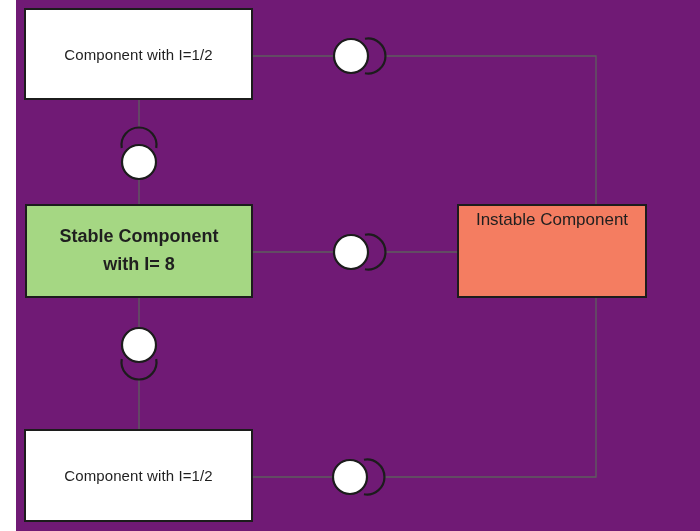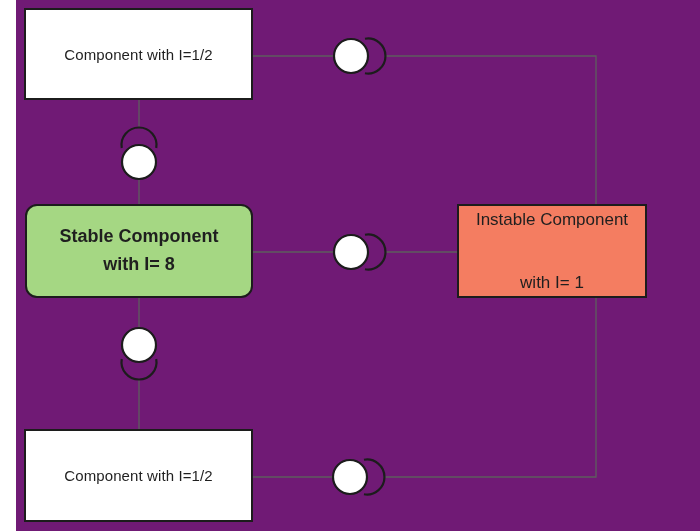--- a/index.html
+++ b/index.html
@@ -26,21 +26,21 @@
     border: 2px solid #1c1c1c;
     background: #ffffff;
     display: flex;
     flex-direction: column;
     align-items: center;
     justify-content: center;
     text-align: center;
     color: #1f1f1f;
   }
   .node-plain { font-size: 15px; font-weight: 400; letter-spacing: 0.1px; }
-  .node-stable { font-size: 18px; font-weight: 700; line-height: 1.55; border-radius: 12px; }
+  .node-stable { font-size: 18px; font-weight: 700; line-height: 1.55; }
   .node-instable { font-size: 17px; font-weight: 400; line-height: 1.6; }
   #node-top    { left: 8px;   top: 8px;   width: 229px; height: 92px; }
   #node-stable { left: 9px;   top: 204px; width: 228px; height: 94px; }
   #node-bottom { left: 8px;   top: 429px; width: 229px; height: 93px; }
   #node-instable { left: 441px; top: 204px; width: 190px; height: 94px; justify-content: space-between; }
 </style>
 </head>
 <body>
 
 <div class="stage">
@@ -97,16 +97,15 @@
     <span>Stable Component</span>
     <span>with I= 8</span>
   </div>
 
   <div class="node node-plain" id="node-bottom" style="border-color: rgb(28, 28, 28);">
     <span>Component with I=1/2</span>
   </div>
 
   <div class="node node-instable" id="node-instable" style="background-color: rgb(244, 125, 97);">
     <span>Instable Component</span>
-    <span>with I= 1</span>
   </div>
 
 </div>
 
 </body></html>

